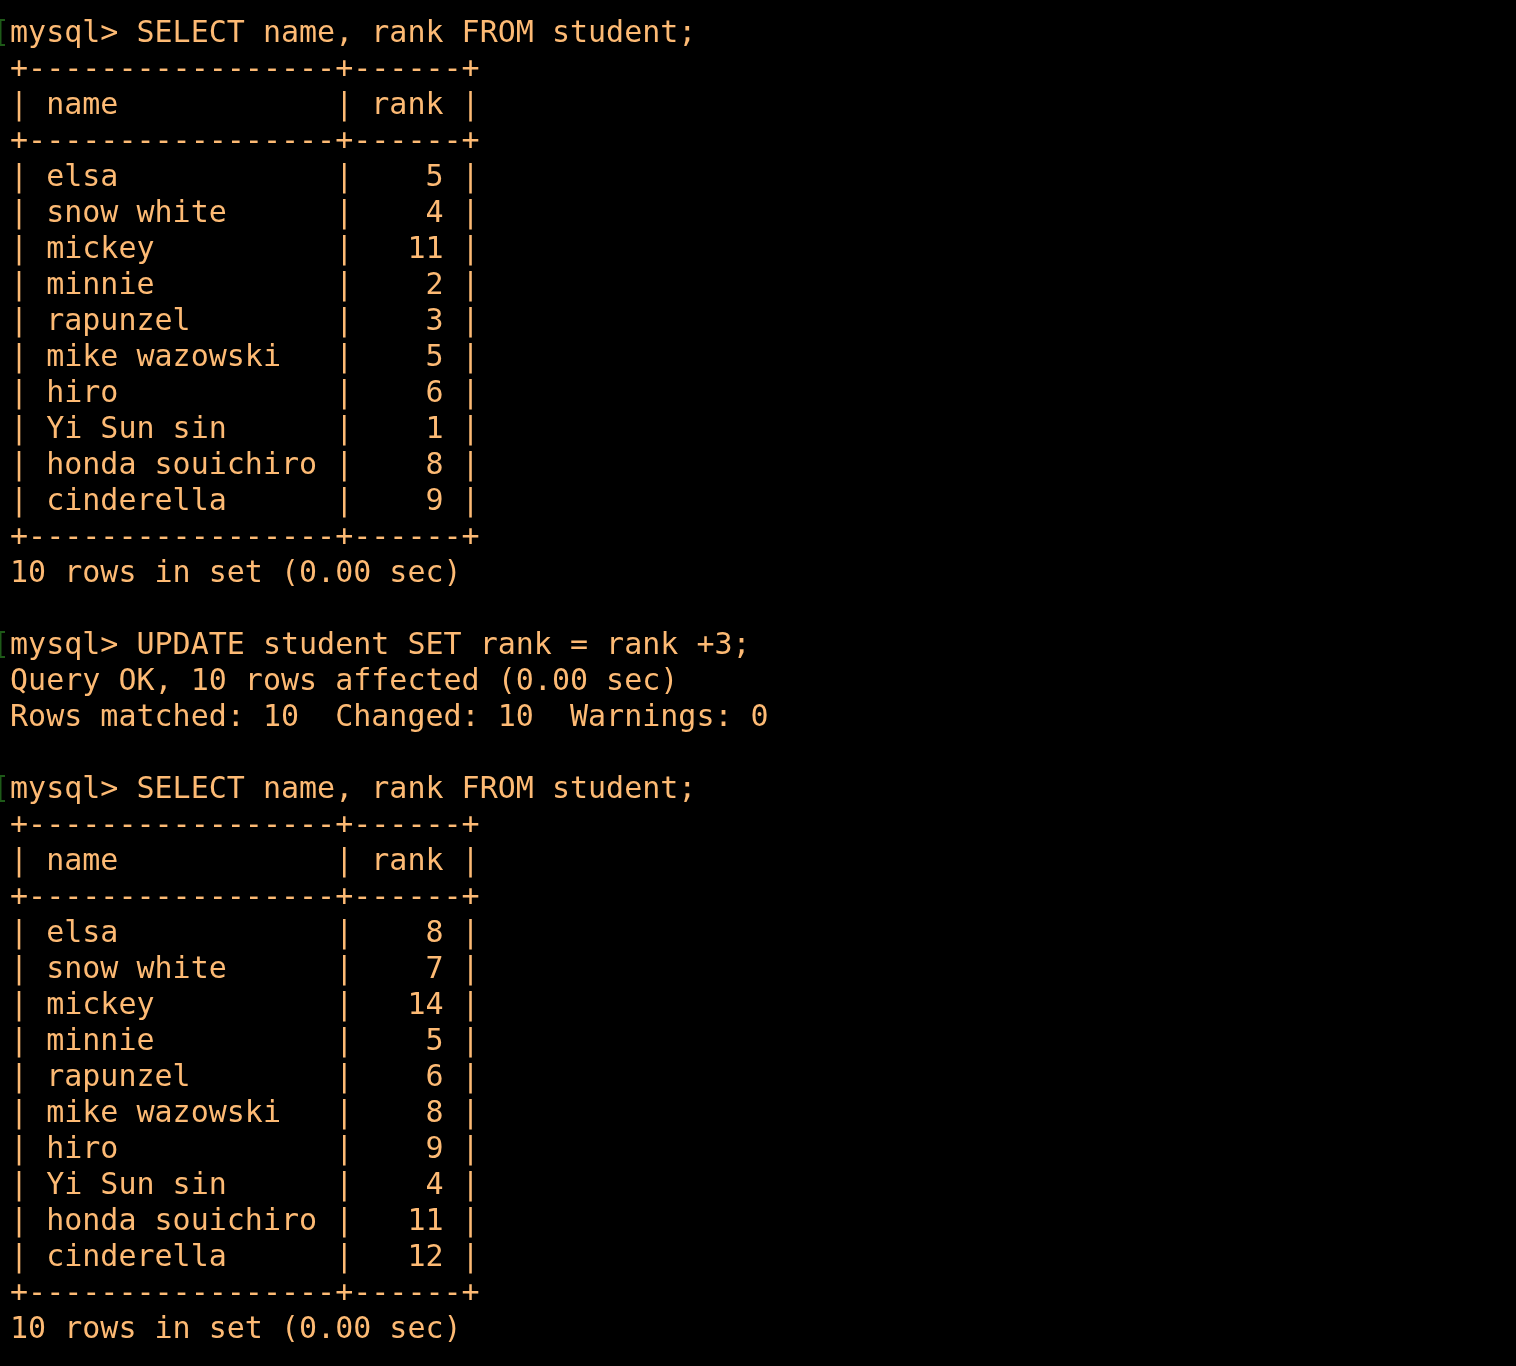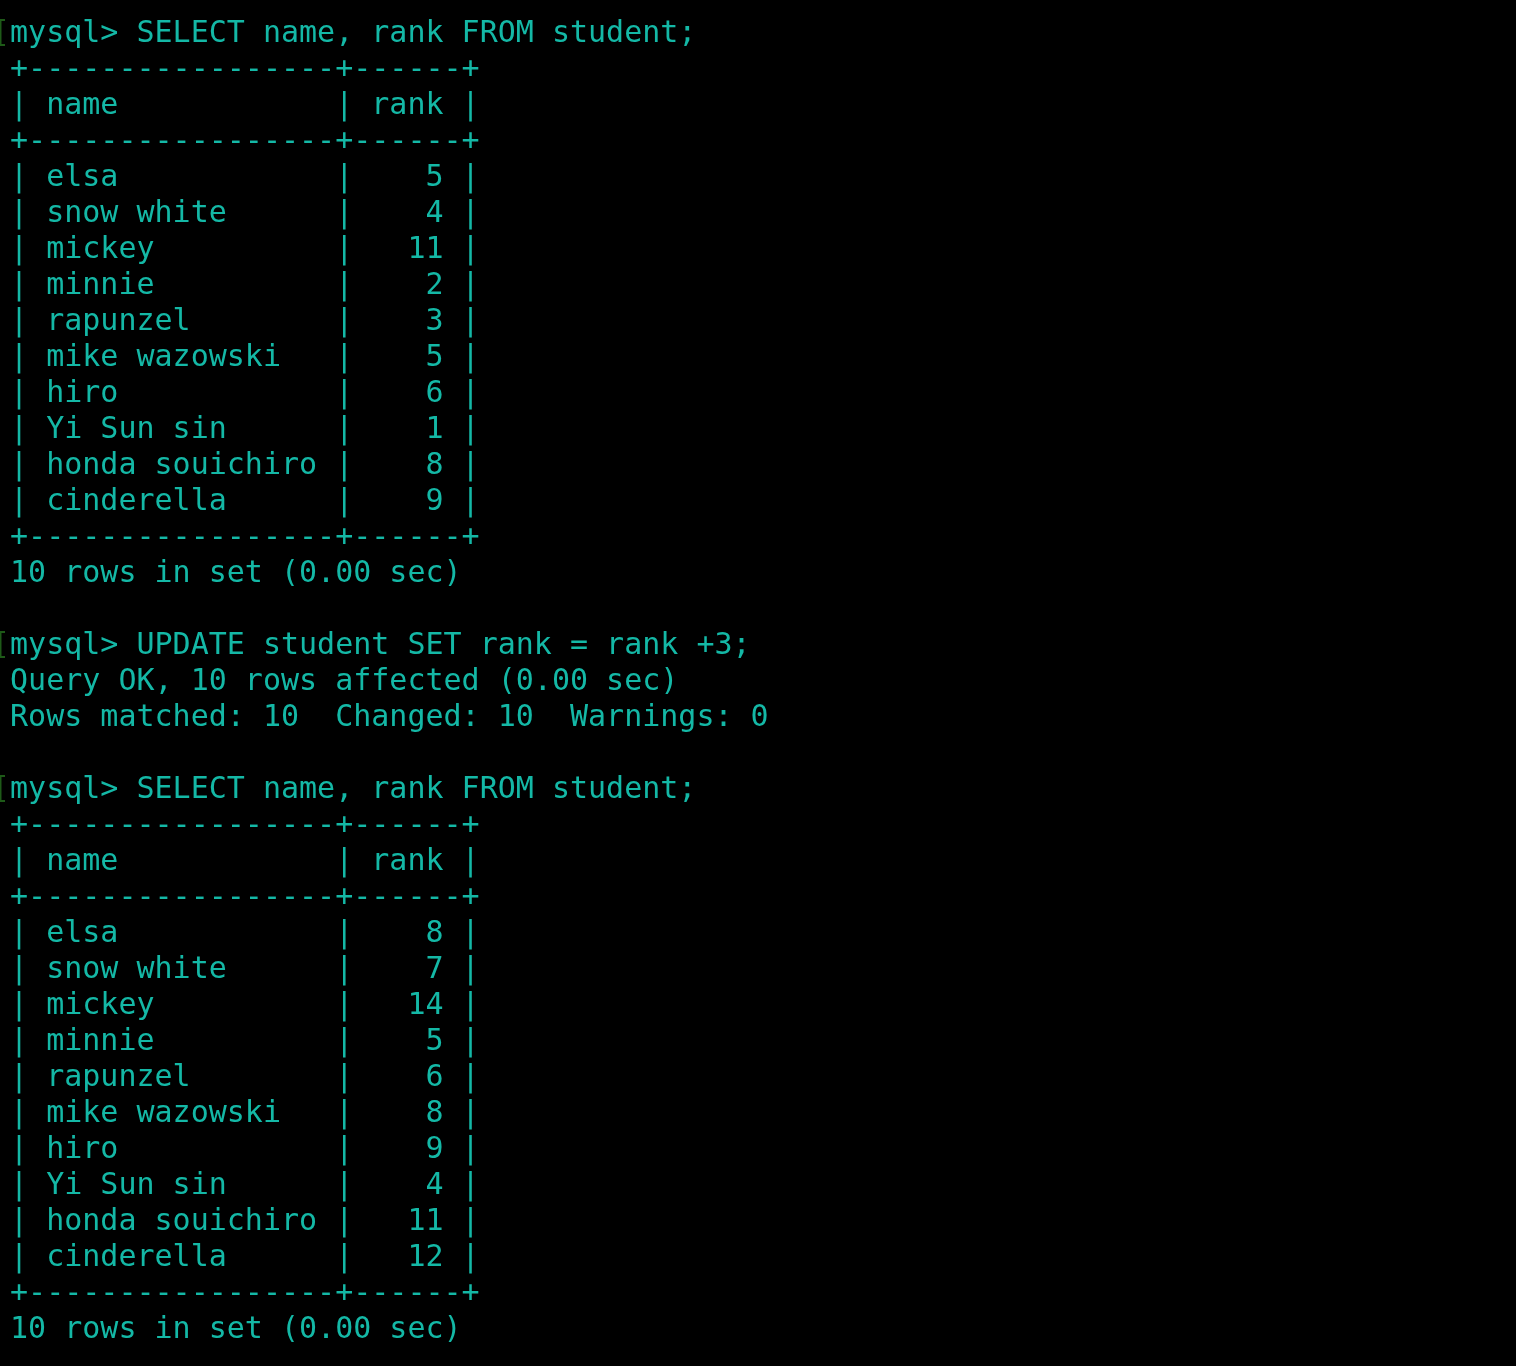--- a/index.html
+++ b/index.html
@@ -36,21 +36,21 @@
   }
   .line {
     display: block;
     height: 36px;
     white-space: pre;
   }
   .prompt-mark {
     color: #1e5a18;
   }
   .txt {
-    color: #14b8a6;
+    color: #fdba74;
   }
 </style>
 </head>
 <body>
 
 <div id="terminal">
   <div id="screen"><span class="line"><span class="prompt-mark">[</span><span class="txt">mysql&gt; SELECT name, rank FROM student;</span></span><span class="line"><span class="prompt-mark"> </span><span class="txt">+-----------------+------+</span></span><span class="line"><span class="prompt-mark"> </span><span class="txt">| name            | rank |</span></span><span class="line"><span class="prompt-mark"> </span><span class="txt">+-----------------+------+</span></span><span class="line"><span class="prompt-mark"> </span><span class="txt">| elsa            |    5 |</span></span><span class="line"><span class="prompt-mark"> </span><span class="txt">| snow white      |    4 |</span></span><span class="line"><span class="prompt-mark"> </span><span class="txt">| mickey          |   11 |</span></span><span class="line"><span class="prompt-mark"> </span><span class="txt">| minnie          |    2 |</span></span><span class="line"><span class="prompt-mark"> </span><span class="txt">| rapunzel        |    3 |</span></span><span class="line"><span class="prompt-mark"> </span><span class="txt">| mike wazowski   |    5 |</span></span><span class="line"><span class="prompt-mark"> </span><span class="txt">| hiro            |    6 |</span></span><span class="line"><span class="prompt-mark"> </span><span class="txt">| Yi Sun sin      |    1 |</span></span><span class="line"><span class="prompt-mark"> </span><span class="txt">| honda souichiro |    8 |</span></span><span class="line"><span class="prompt-mark"> </span><span class="txt">| cinderella      |    9 |</span></span><span class="line"><span class="prompt-mark"> </span><span class="txt">+-----------------+------+</span></span><span class="line"><span class="prompt-mark"> </span><span class="txt">10 rows in set (0.00 sec)</span></span><span class="line"><span class="prompt-mark"> </span><span class="txt"></span></span><span class="line"><span class="prompt-mark">[</span><span class="txt">mysql&gt; UPDATE student SET rank = rank +3;</span></span><span class="line"><span class="prompt-mark"> </span><span class="txt">Query OK, 10 rows affected (0.00 sec)</span></span><span class="line"><span class="prompt-mark"> </span><span class="txt">Rows matched: 10  Changed: 10  Warnings: 0</span></span><span class="line"><span class="prompt-mark"> </span><span class="txt"></span></span><span class="line"><span class="prompt-mark">[</span><span class="txt">mysql&gt; SELECT name, rank FROM student;</span></span><span class="line"><span class="prompt-mark"> </span><span class="txt">+-----------------+------+</span></span><span class="line"><span class="prompt-mark"> </span><span class="txt">| name            | rank |</span></span><span class="line"><span class="prompt-mark"> </span><span class="txt">+-----------------+------+</span></span><span class="line"><span class="prompt-mark"> </span><span class="txt">| elsa            |    8 |</span></span><span class="line"><span class="prompt-mark"> </span><span class="txt">| snow white      |    7 |</span></span><span class="line"><span class="prompt-mark"> </span><span class="txt">| mickey          |   14 |</span></span><span class="line"><span class="prompt-mark"> </span><span class="txt">| minnie          |    5 |</span></span><span class="line"><span class="prompt-mark"> </span><span class="txt">| rapunzel        |    6 |</span></span><span class="line"><span class="prompt-mark"> </span><span class="txt">| mike wazowski   |    8 |</span></span><span class="line"><span class="prompt-mark"> </span><span class="txt">| hiro            |    9 |</span></span><span class="line"><span class="prompt-mark"> </span><span class="txt">| Yi Sun sin      |    4 |</span></span><span class="line"><span class="prompt-mark"> </span><span class="txt">| honda souichiro |   11 |</span></span><span class="line"><span class="prompt-mark"> </span><span class="txt">| cinderella      |   12 |</span></span><span class="line"><span class="prompt-mark"> </span><span class="txt">+-----------------+------+</span></span><span class="line"><span class="prompt-mark"> </span><span class="txt">10 rows in set (0.00 sec)</span></span></div>
 </div>
 
 </body></html>

